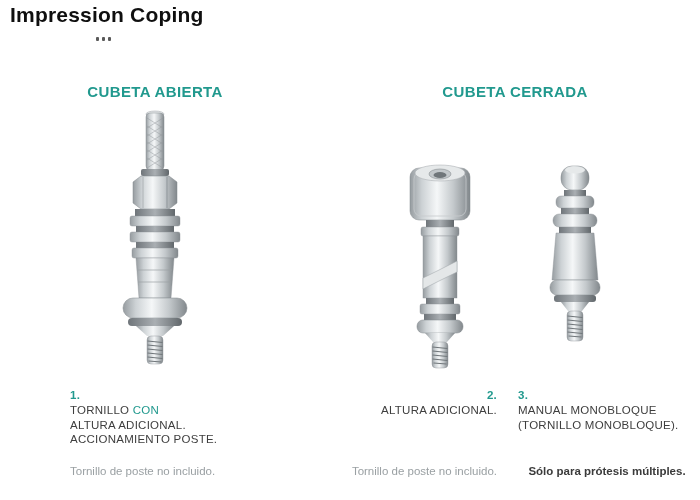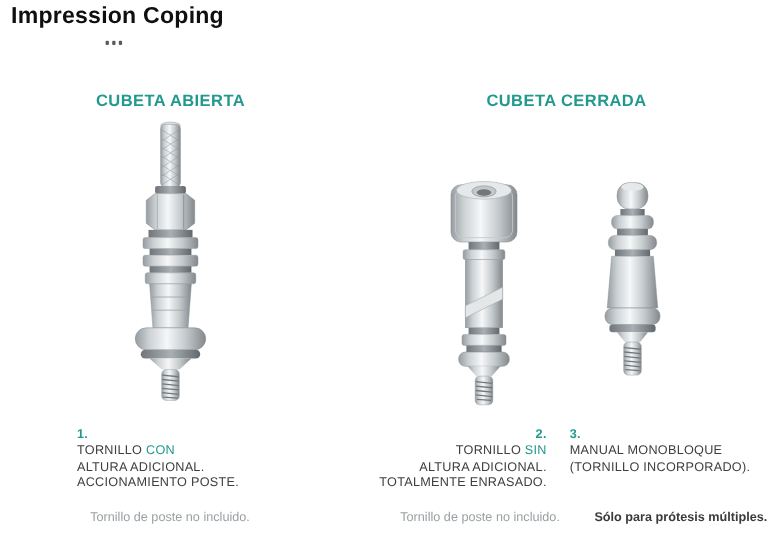--- a/index.html
+++ b/index.html
@@ -22,21 +22,21 @@
   .img{position:absolute;}
   .img-open{left:103px;top:108px;}
   .img-closed{left:393px;top:158px;}
   .img-mono{left:528px;top:162px;}
   .spec{position:absolute;top:388px;font-size:11.5px;color:#3e3e3e;letter-spacing:.25px;line-height:14.5px;}
   .spec-1{left:70px;width:176px;text-align:left;}
   .spec-2{left:322px;width:175px;text-align:right;}
   .spec-3{left:518px;width:176px;text-align:left;}
   .spec .num{color:#21998e;font-weight:700;font-size:11.5px;height:15px;}
   .accent-word{color:#21998e;text-align:right;}
-  .note{position:absolute;top:464px;font-size:11.5px;line-height:14px;margin-left:12px;}
+  .note{position:absolute;top:464px;font-size:11.5px;line-height:14px;}
   .note-muted{color:#9aa0a3;}
   .note-bold{color:#3b3b3b;font-weight:700;}
   .note-1{left:70px;width:176px;text-align:left;}
   .note-2{left:322px;width:175px;text-align:right;}
   .note-3{left:518px;width:178px;text-align:center;}
   .bar{position:absolute;top:489px;height:4px;background:#27a096;}
   .bar-1{left:70px;width:174px;}
   .bar-2{left:344px;width:153px;}
   .bar-3{left:518px;width:173px;}
 </style>
@@ -183,28 +183,26 @@
     <div class="num">1.</div>
     <div><span>TORNILLO </span><span class="accent-word">CON</span></div>
     <div>ALTURA ADICIONAL.</div>
     <div>ACCIONAMIENTO POSTE.</div>
   </div>
   <div class="note note-muted note-1">Tornillo de poste no incluido.</div>
   <div class="bar bar-1"></div>
 
   <div class="spec spec-2">
     <div class="num">2.</div>
-    <div><span>TORNILLO </span><span class="accent-word">SIN</span></div>
     <div>ALTURA ADICIONAL.</div>
-    <div>TOTALMENTE ENRASADO.</div>
   </div>
   <div class="note note-muted note-2">Tornillo de poste no incluido.</div>
   <div class="bar bar-2"></div>
 
   <div class="spec spec-3">
     <div class="num">3.</div>
     <div>MANUAL MONOBLOQUE</div>
-    <div>(TORNILLO INCORPORADO).</div>
+    <div>(TORNILLO MONOBLOQUE).</div>
   </div>
   <div class="note note-bold note-3">Sólo para prótesis múltiples.</div>
   <div class="bar bar-3"></div>
 
 </div>
 
 </body></html>

